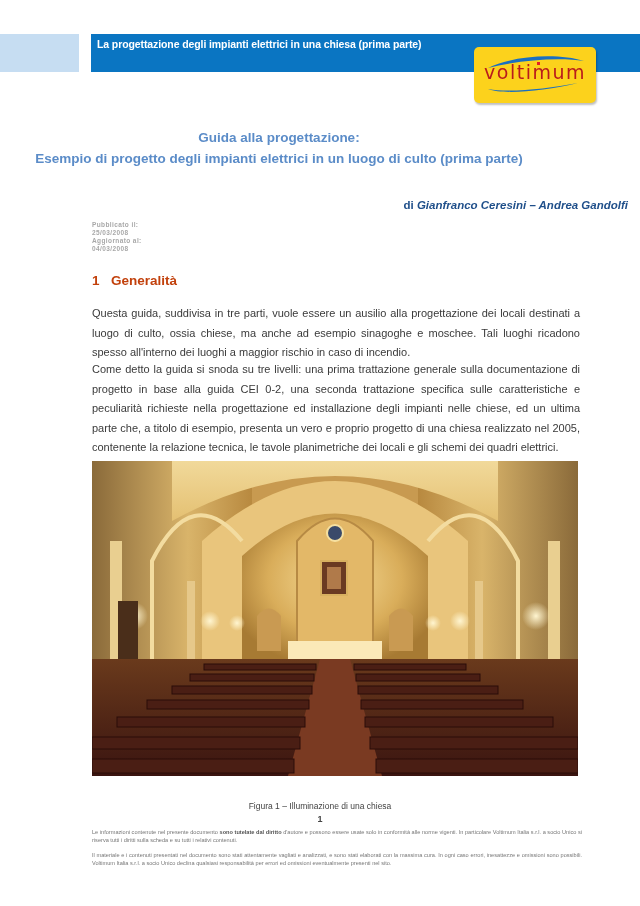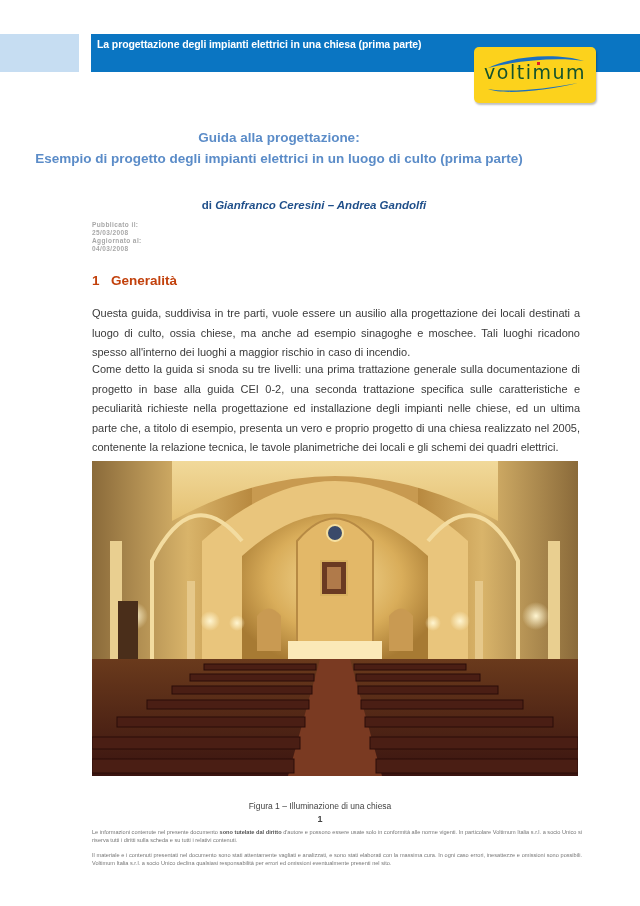--- a/index.html
+++ b/index.html
@@ -5,27 +5,27 @@
     * { box-sizing: border-box; margin: 0; padding: 0; }
     html, body { width: 640px; height: 906px; background: #ffffff; overflow: hidden; }
     body { position: relative; font-family: "Liberation Sans", sans-serif; color: #333333; }
 
     .side-block { position: absolute; left: 0; top: 34px; width: 79px; height: 38px; background: #c6ddf2; }
     .header-bar { position: absolute; left: 91px; top: 34px; width: 549px; height: 38px; background: #0a75c2; }
     .header-title { position: absolute; left: 6px; top: 4px; font-size: 10.5px; font-weight: bold; color: #ffffff; letter-spacing: -0.1px; }
 
     .logo { position: absolute; left: 474px; top: 47px; width: 122px; height: 56px; background: #fcd21c; border-radius: 5px; box-shadow: 1px 2px 2px rgba(0,0,0,0.25); overflow: hidden; }
     .logo svg { position: absolute; left: 0; top: 0; }
-    .logo-text { position: absolute; left: 0; right: 0; top: 14px; text-align: center; font-family: "DejaVu Sans", sans-serif; font-size: 19px; color: #14532d; letter-spacing: 1.5px; }
+    .logo-text { position: absolute; left: 0; right: 0; top: 14px; text-align: center; font-family: "DejaVu Sans", sans-serif; font-size: 19px; color: #b91c1c; letter-spacing: 1.5px; }
 
     .doc-title { position: absolute; left: 0; width: 558px; text-align: center; color: #5b8cc8; font-weight: bold; font-size: 13.5px; }
     .title-1 { top: 130px; }
     .title-2 { top: 151px; }
 
-    .byline { position: absolute; left: 0; width: 628px; top: 199px; text-align: center; font-size: 11.5px; font-weight: bold; color: #1f4f8a; }
+    .byline { position: absolute; left: 0; width: 628px; top: 199px; text-align: right; font-size: 11.5px; font-weight: bold; color: #1f4f8a; }
     .byline i { font-style: italic; }
 
     .meta { position: absolute; left: 92px; top: 221px; font-size: 6.5px; line-height: 8px; color: #a8a8a8; font-weight: bold; letter-spacing: 0.4px; }
 
     .section-heading { position: absolute; left: 92px; top: 273px; font-size: 13.5px; font-weight: bold; color: #c2410c; }
     .section-heading .num { display: inline-block; width: 19px; }
 
     .body-text { position: absolute; left: 92px; width: 488px; font-size: 11px; line-height: 19.5px; color: #3a3a3a; text-align: justify; }
     .p1 { top: 304px; }
     .p2 { top: 360px; }

